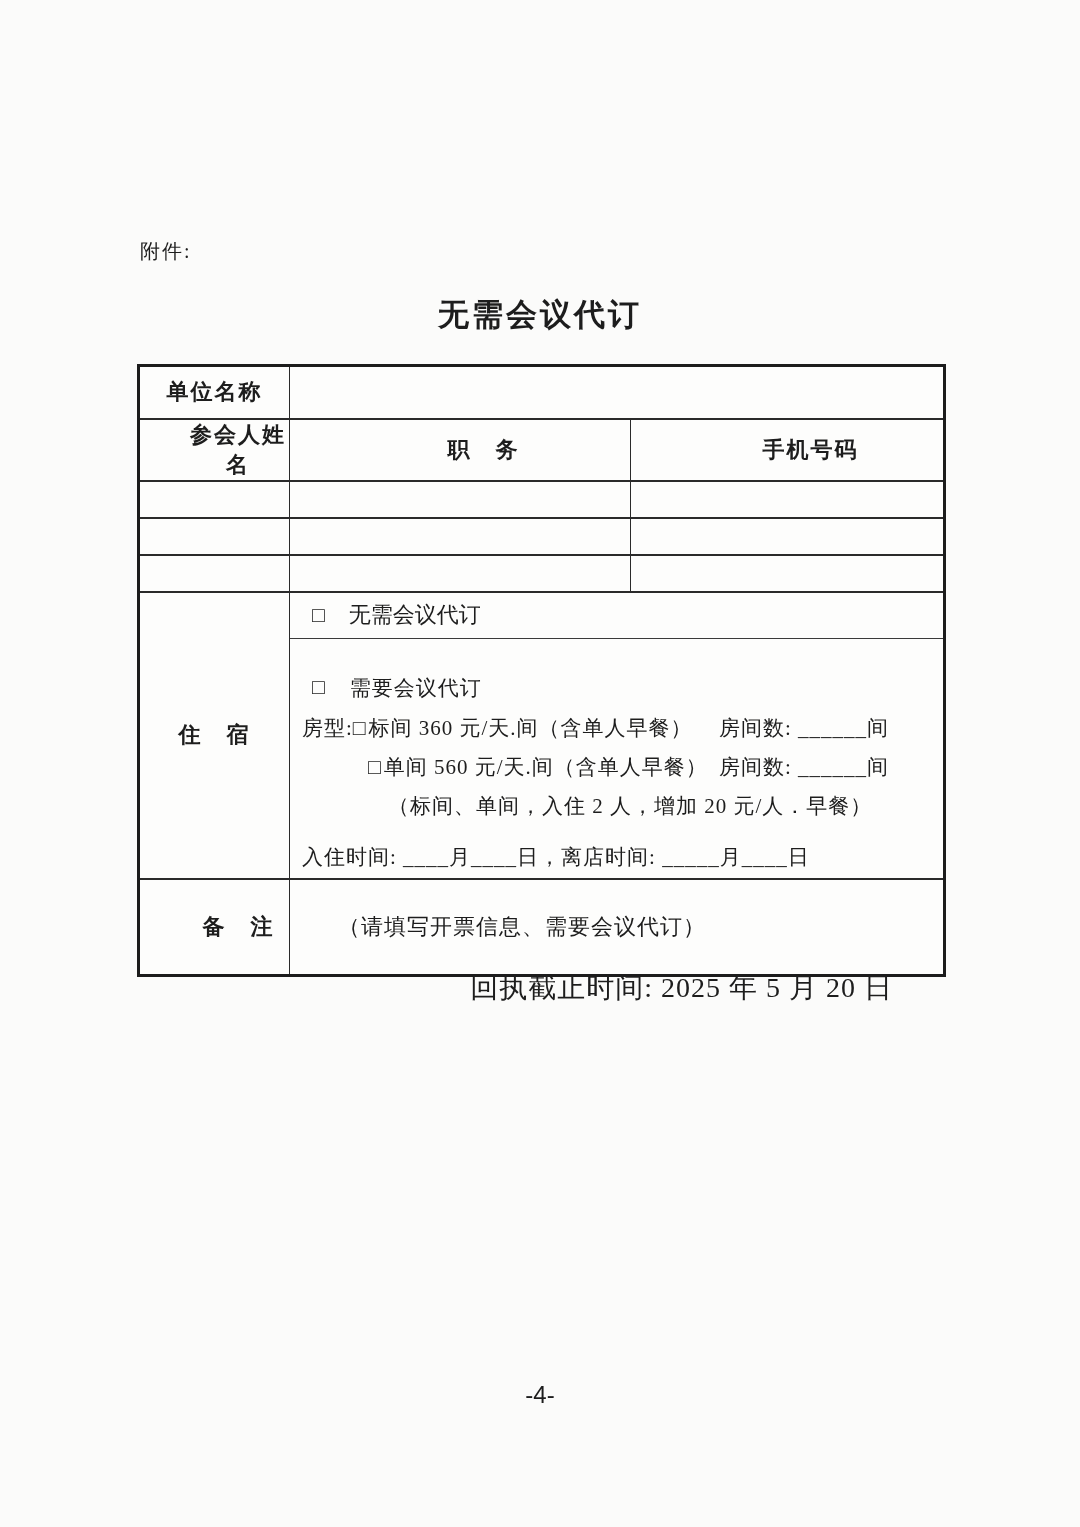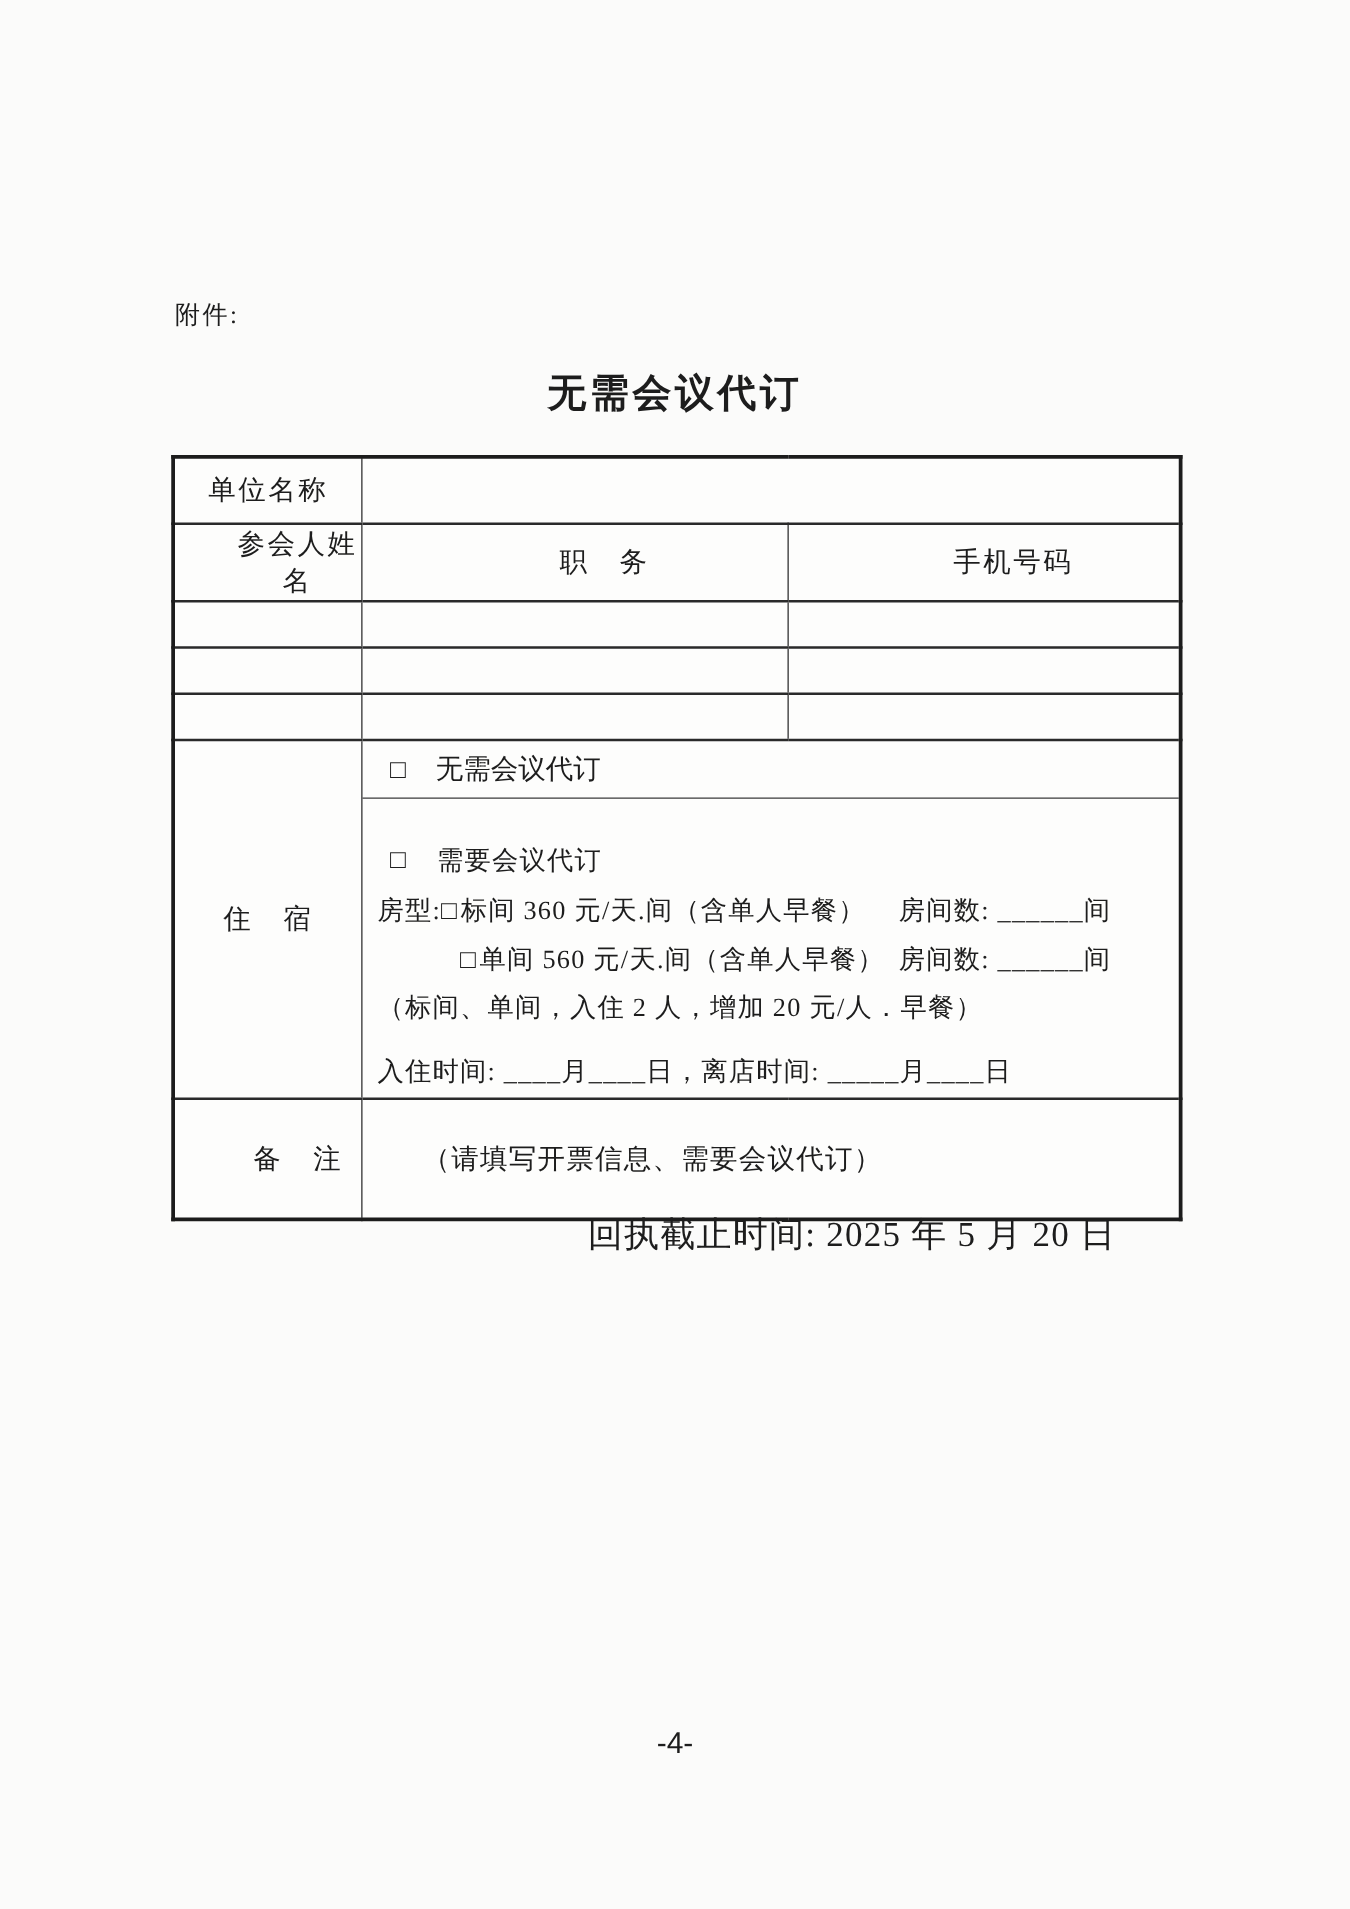--- a/index.html
+++ b/index.html
@@ -38,21 +38,21 @@
   table.form-table td {
     border-left: 1px solid #2a2a2a;
     border-right: 1px solid #2a2a2a;
     border-top: 2px solid #2a2a2a;
     border-bottom: 2px solid #2a2a2a;
     font-size: 22px;
     vertical-align: middle;
   }
   td.label-cell {
     text-align: center;
-    font-weight: normal;
+    font-weight: bold;
     letter-spacing: 2px;
   }
   tr.row-unit td      { height: 53px; }
   tr.row-header td    { height: 57px; padding-left: 47px; }
   tr.row-empty td     { height: 37px; }
   tr.row-remarks td   { height: 97px; padding-left: 48px; }
   td.accommodation-cell {
     padding: 0;
     vertical-align: top;
     height: 281px;
@@ -75,21 +75,21 @@
     display: flex;
     align-items: center;
     letter-spacing: 1px;
     white-space: nowrap;
   }
   .acc-line.option-line { height: 42px; padding-left: 10px; }
   .checkbox-glyph { font-size: 21px; margin-right: 24px; }
   .checkbox-glyph.inline { margin-right: 2px; }
   .count-span { position: absolute; left: 417px; top: 50%; transform: translateY(-50%); }
   .indent-room   { margin-left: 66px; }
-  .indent-note   { }
+  .indent-note   { margin-left: 86px; }
   .checkin-line  { margin-top: 10px; height: 42px; }
   .remarks-note {
     padding-left: 30px;
     font-size: 22px;
     letter-spacing: 1px;
   }
   .deadline-note {
     position: absolute;
     top: 969px;
     right: 187px;

